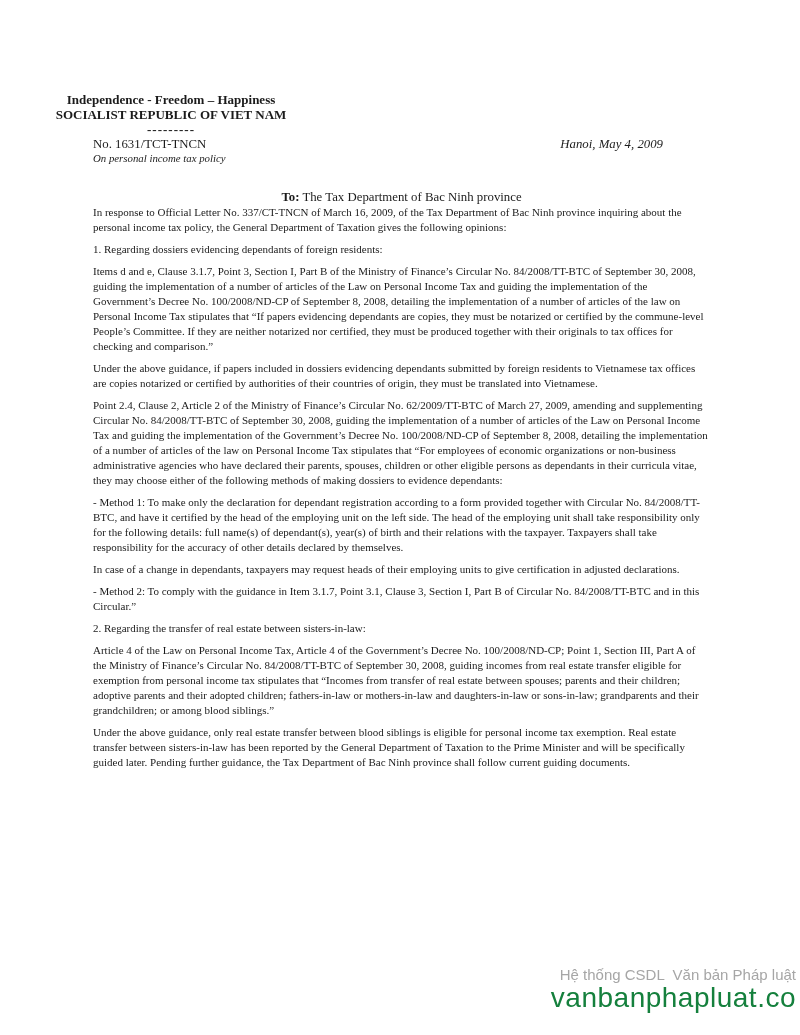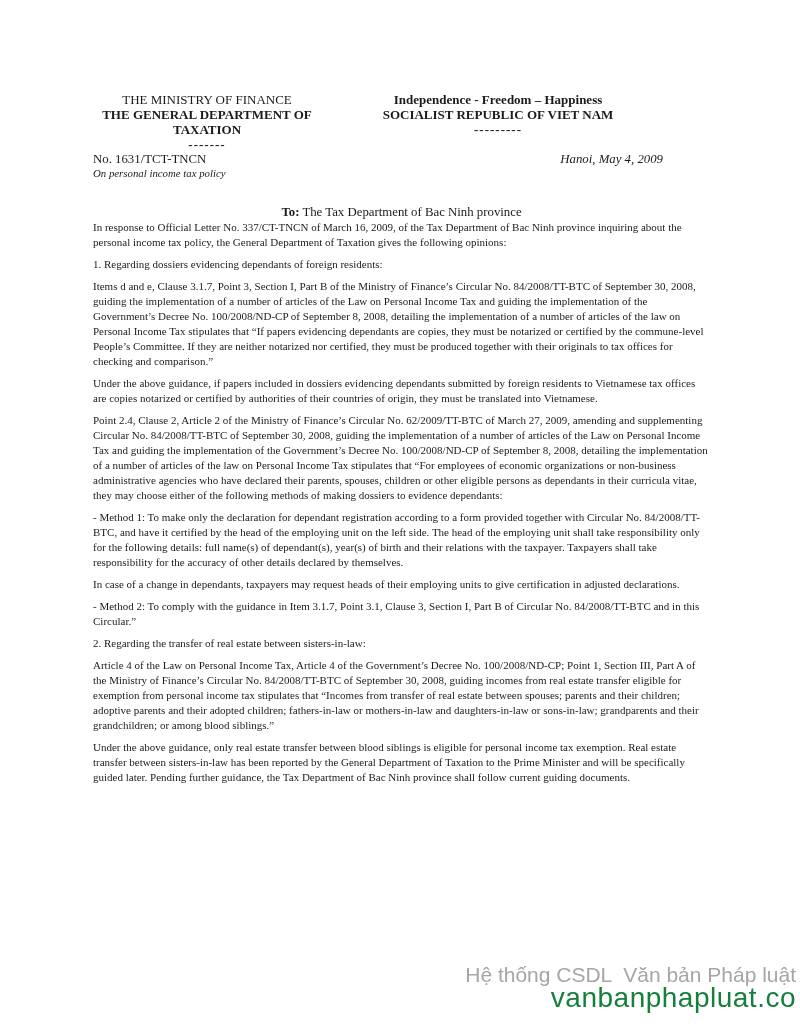--- a/index.html
+++ b/index.html
@@ -70,41 +70,36 @@
   .body-text p { margin: 0 0 7px 0; }
   
   .watermark {
     position: absolute;
     right: 4px;
     bottom: 22px;
     text-align: right;
     font-family: "Liberation Sans", sans-serif;
   }
   .wm-line1 {
-    font-size: 21px;
+    font-size: 15px;
     line-height: 17px;
     white-space: pre;
   }
   .wm-line2 {
     font-size: 28px;
     line-height: 30px;
     letter-spacing: 0.5px;
   }
 </style>
 </head>
 <body>
 
 <div class="page">
 
   <div class="header-row">
-    <div class="h-left">
-      <div class="agency-top">THE MINISTRY OF FINANCE</div>
-      <div class="agency-main">THE GENERAL DEPARTMENT OF TAXATION</div>
-      <div class="h-sep">-------</div>
-    </div>
     <div class="h-right">
       <div>Independence - Freedom – Happiness</div>
       <div>SOCIALIST REPUBLIC OF VIET NAM</div>
       <div class="h-sep">---------</div>
     </div>
   </div>
 
   <div class="doc-row">
     <span class="doc-number">No. 1631/TCT-TNCN</span>
     <span class="doc-date">Hanoi, May 4, 2009</span>

